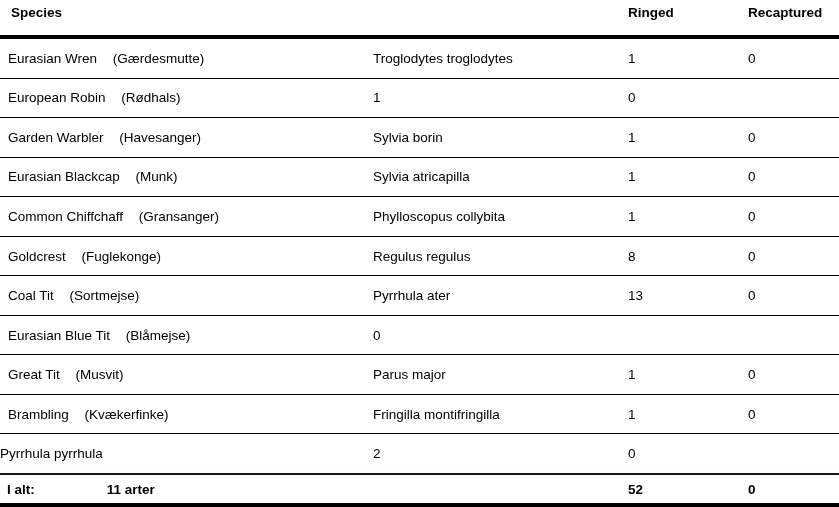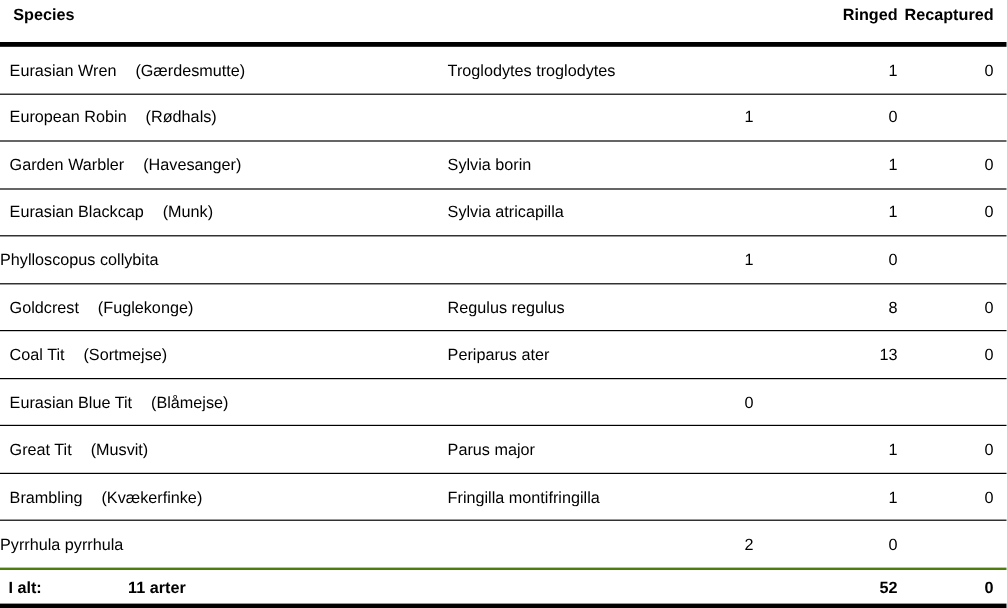--- a/index.html
+++ b/index.html
@@ -38,29 +38,29 @@
     box-sizing: border-box;
     border-bottom: 1px solid #000000;
     align-items: center;
   }
   .row:last-child {
     border-bottom: none;
   }
   .total-row {
     height: 34px;
     box-sizing: border-box;
-    border-top: 2px solid #4d7c0f;
+    border-top: 2px solid #0f172a;
     border-bottom: 4px solid #000000;
     align-items: center;
     font-weight: bold;
   }
   .c-name   { padding-left: 8px; white-space: nowrap; overflow: hidden; }
   .hdr-species { padding-left: 11px; }
   .c-sci    { white-space: nowrap; overflow: hidden; }
-  .c-num    { text-align: right; }
+  .c-num    { text-align: left; }
   .danish   { margin-left: 12px; }
   .total-label {
     display: inline-block;
     width: 96px;
     padding-left: 7px;
     box-sizing: content-box;
   }
 </style>
 </head>
 <body>
@@ -114,20 +114,24 @@
         <span>Eurasian Blackcap</span>
         <span class="danish">(Munk)</span>
       </div>
       <div class="c-sci">Sylvia atricapilla</div>
       <div class="c-num">1</div>
       <div class="c-num">0</div>
       <div></div>
     </div>
 
     <div class="grid row">
+      <div class="c-name">
+        <span>Common Chiffchaff</span>
+        <span class="danish">(Gransanger)</span>
+      </div>
       <div class="c-sci">Phylloscopus collybita</div>
       <div class="c-num">1</div>
       <div class="c-num">0</div>
       <div></div>
     </div>
 
     <div class="grid row">
       <div class="c-name">
         <span>Goldcrest</span>
         <span class="danish">(Fuglekonge)</span>
@@ -136,21 +140,21 @@
       <div class="c-num">8</div>
       <div class="c-num">0</div>
       <div></div>
     </div>
 
     <div class="grid row">
       <div class="c-name">
         <span>Coal Tit</span>
         <span class="danish">(Sortmejse)</span>
       </div>
-      <div class="c-sci">Periparus ater</div>
+      <div class="c-sci">Pyrrhula ater</div>
       <div class="c-num">13</div>
       <div class="c-num">0</div>
       <div></div>
     </div>
 
     <div class="grid row">
       <div class="c-name">
         <span>Eurasian Blue Tit</span>
         <span class="danish">(Blåmejse)</span>
       </div>

